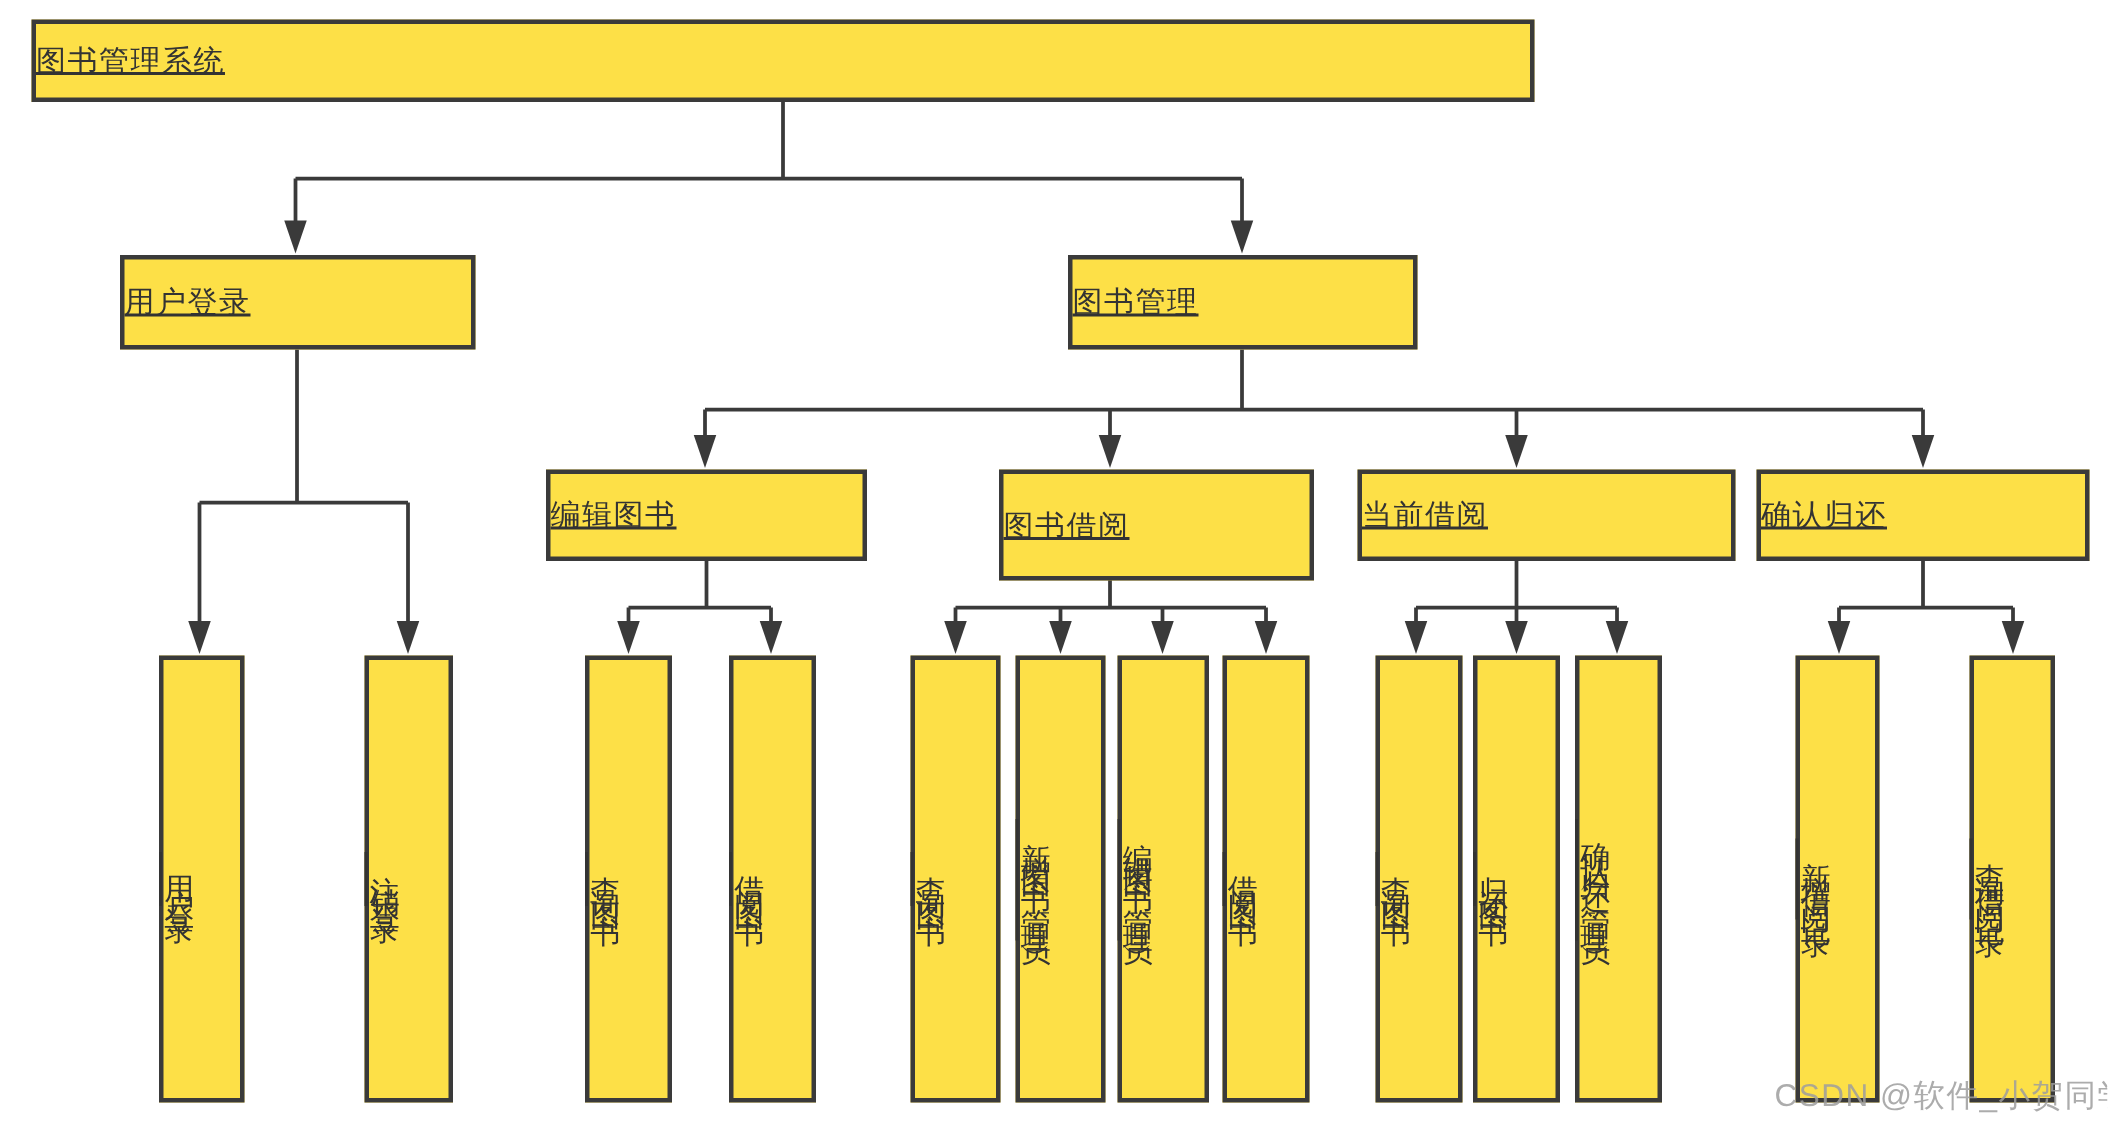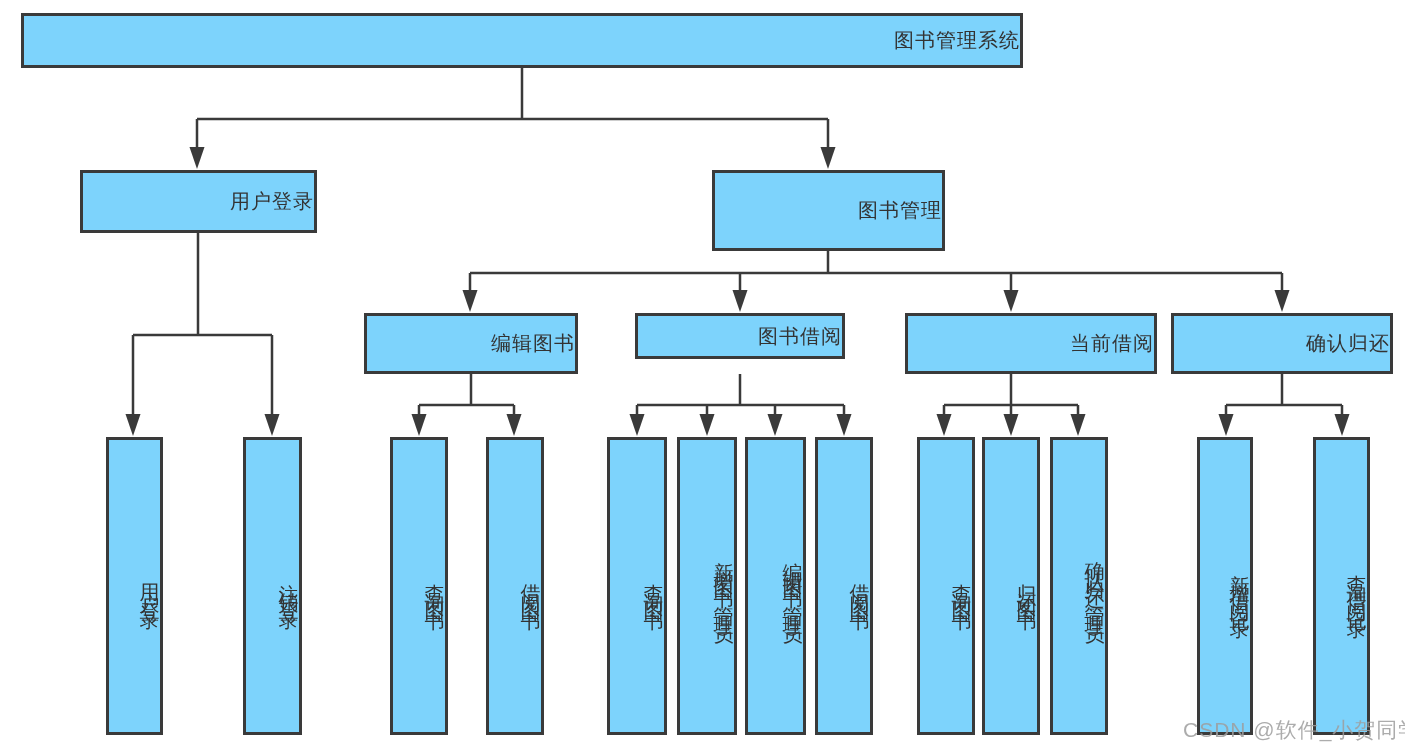--- a/index.html
+++ b/index.html
@@ -2,24 +2,25 @@
 <html style="--line: #3a3a3a; --text: #333333; --background: #ffffff; --watermark: #9e9e9e;"><head>
 <meta charset="utf-8">
 <style>
   html,body{margin:0;padding:0;background:#fff;}
   .canvas{
     position:relative;width:1405px;height:747px;background:var(--background,#ffffff);
     font-family:"Liberation Sans","DejaVu Sans",sans-serif;overflow:hidden;
   }
   .wires{position:absolute;left:0;top:0;width:1405px;height:747px;}
   .node{
-    position:absolute;box-sizing:border-box;background:#7dd3fc;
+    position:absolute;box-sizing:border-box;background:#fde047;
     border:3px solid var(--line,#3a3a3a);
-    display:flex;align-items:center;justify-content:flex-end;
+    display:flex;align-items:center;justify-content:flex-start;
     color:var(--text,#333333);
+    text-decoration:underline;
   }
   .node .label{font-size:20px;letter-spacing:1px;white-space:nowrap;}
   .node.v .label{
     writing-mode:vertical-rl;text-orientation:mixed;
     letter-spacing:9px;line-height:1;
   }
   .watermark{
     position:absolute;left:1183px;top:716px;z-index:5;
     font-size:21px;letter-spacing:1px;white-space:nowrap;
     color:var(--watermark,#9e9e9e);opacity:.85;
@@ -73,28 +74,28 @@
     </g>
   </svg>
 
   <div class="node h" style="left:21px;top:13px;width:1002px;height:55px">
     <span class="label">图书管理系统</span>
   </div>
 
   <div class="node h" style="left:80px;top:170px;width:237px;height:63px">
     <span class="label">用户登录</span>
   </div>
-  <div class="node h" style="left:712px;top:170px;width:233px;height:81px">
+  <div class="node h" style="left:712px;top:170px;width:233px;height:63px">
     <span class="label">图书管理</span>
   </div>
 
   <div class="node h" style="left:364px;top:313px;width:214px;height:61px">
     <span class="label">编辑图书</span>
   </div>
-  <div class="node h" style="left:635px;top:313px;width:210px;height:46px">
+  <div class="node h" style="left:666px;top:313px;width:210px;height:74px">
     <span class="label">图书借阅</span>
   </div>
   <div class="node h" style="left:905px;top:313px;width:252px;height:61px">
     <span class="label">当前借阅</span>
   </div>
   <div class="node h" style="left:1171px;top:313px;width:222px;height:61px">
     <span class="label">确认归还</span>
   </div>
 
   <div class="node v" style="left:106px;top:437px;width:57px;height:298px">

